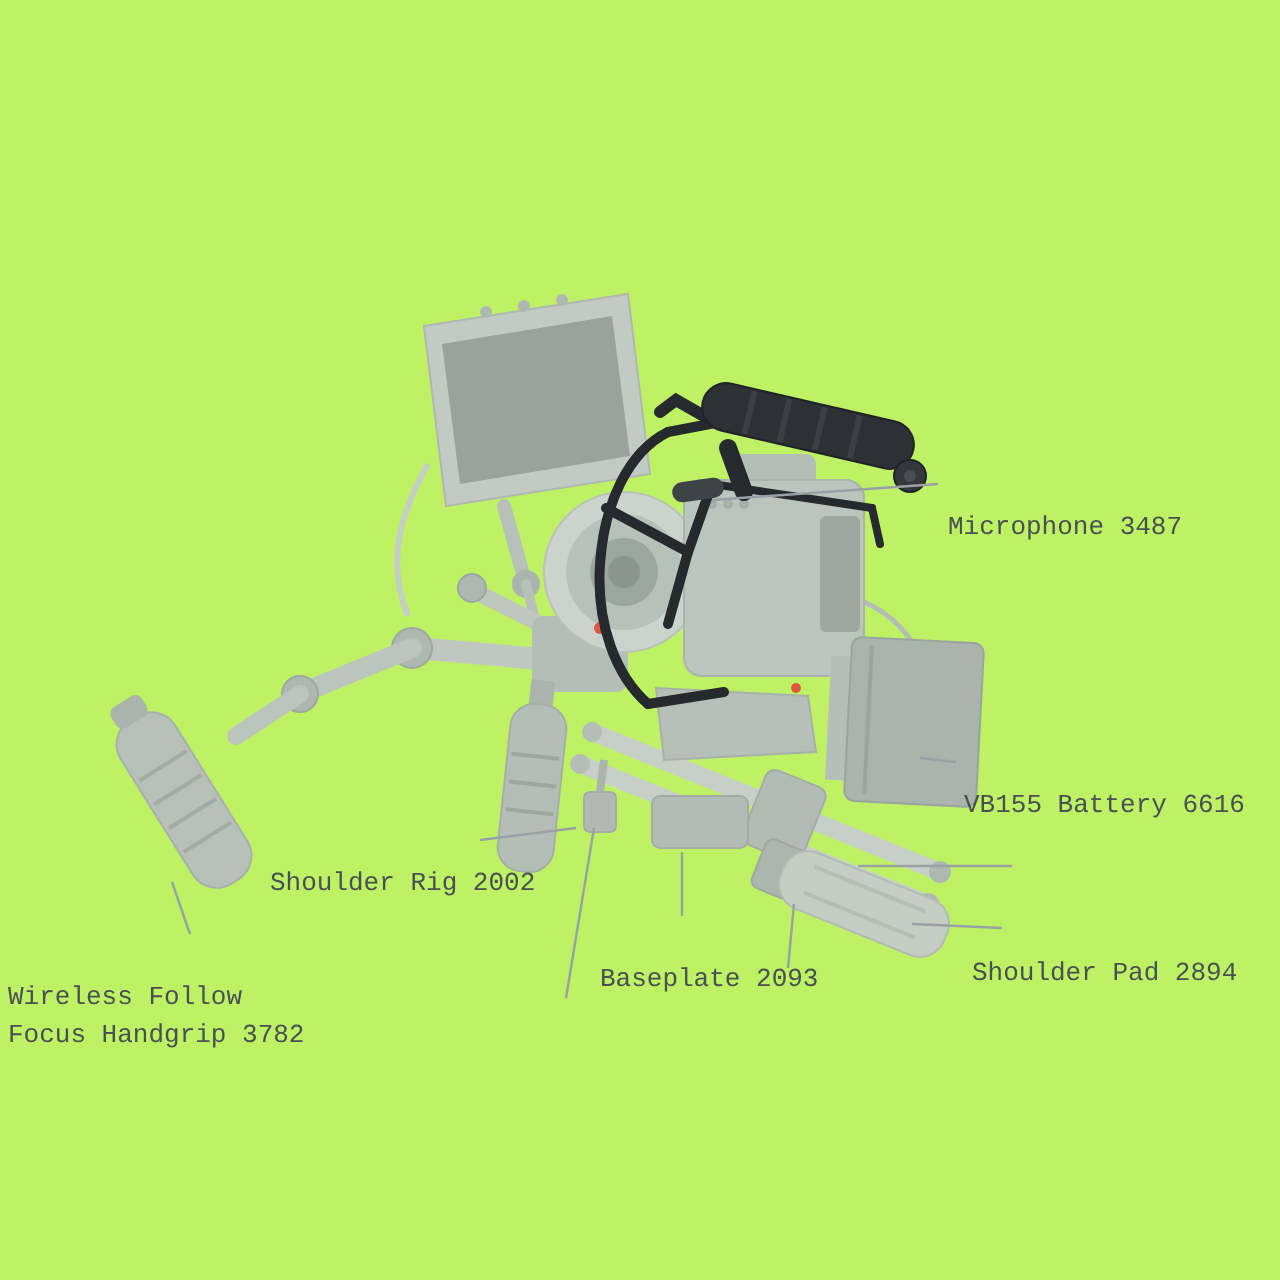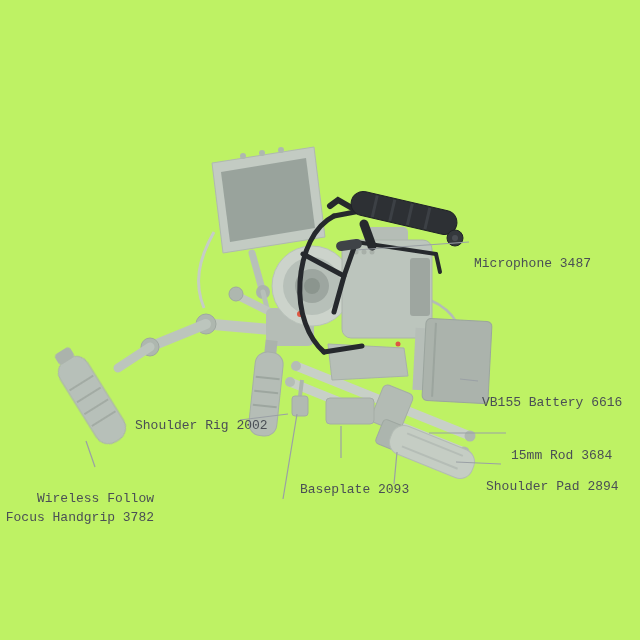--- a/index.html
+++ b/index.html
@@ -5,21 +5,21 @@
   html,body{margin:0;padding:0;background:#ffffff;}
   .canvas{
     position:relative;width:640px;height:640px;background:#bef264;overflow:hidden;
     font-family:Liberation Mono, monospace;
   }
   .illustration{position:absolute;left:0;top:0;width:640px;height:640px;}
   .label{
     position:absolute;font-size:13px;color:#4a4f55;line-height:19px;
     white-space:pre-line;
   }
-  .label.center{text-align:right;width:150px;}
+  .label.center{text-align:left;width:150px;}
 </style>
 </head>
 <body>
 
 <div class="canvas">
 
   <svg class="illustration" viewBox="0 0 640 640">
 
     <g opacity="0.92">
 
@@ -163,30 +163,27 @@
       <line x1="95" y1="467" x2="86" y2="441"></line>
     </g>
   </svg>
 
   <div class="label" style="left:474px;top:235px">
     <span>Microphone 3487</span>
   </div>
   <div class="label" style="left:482px;top:374px">
     <span>VB155 Battery 6616</span>
   </div>
-  <div class="label" style="left:511px;top:427px">
-    <span>15mm Rod 3684</span>
-  </div>
   <div class="label" style="left:486px;top:458px">
     <span>Shoulder Pad 2894</span>
   </div>
   <div class="label" style="left:300px;top:461px">
     <span>Baseplate 2093</span>
   </div>
-  <div class="label" style="left:135px;top:397px">
+  <div class="label" style="left:135px;top:413px">
     <span>Shoulder Rig 2002</span>
   </div>
   <div class="label center" style="left:4px;top:470px">
     <span>Wireless Follow
 Focus Handgrip 3782</span>
   </div>
 
 </div>
 
 </body></html>

